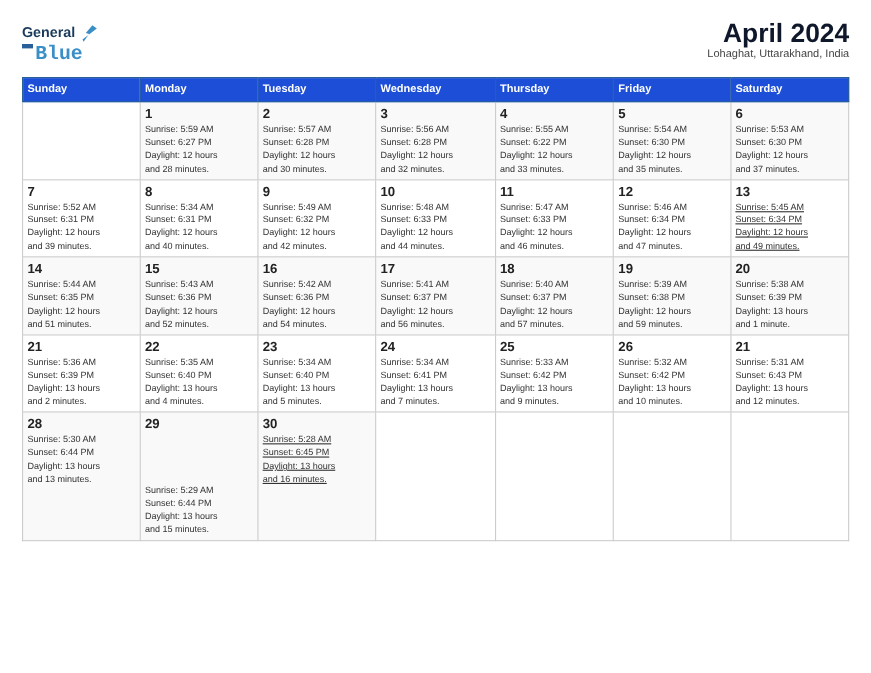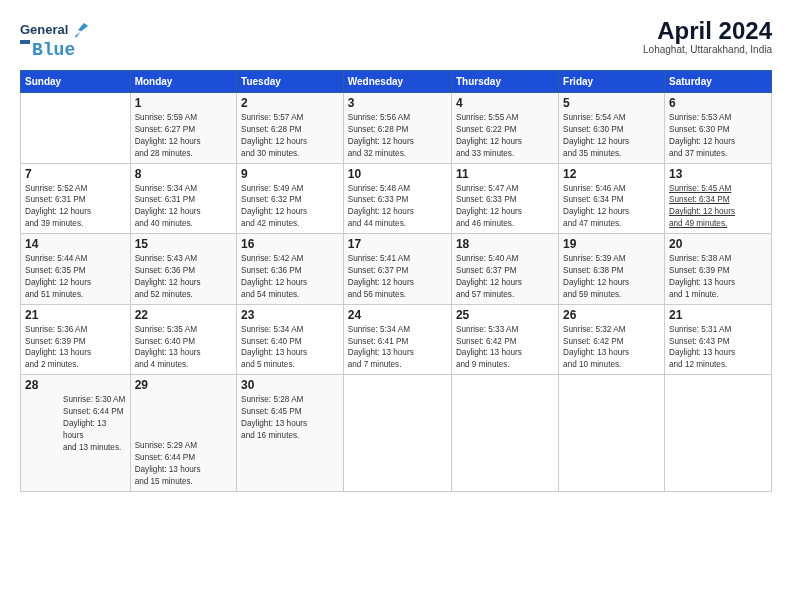--- a/index.html
+++ b/index.html
@@ -312,35 +312,35 @@
             <span class="day-num">21</span>
             <div class="cell-text" style="white-space: pre-line;">Sunrise: 5:31 AM
 Sunset: 6:43 PM
 Daylight: 13 hours
 and 12 minutes.</div>
           </td>
         </tr>
         <tr>
           <td>
             <span class="day-num">28</span>
-            <div class="cell-text" style="white-space: pre-line; margin-left: 38px;">Sunrise: 5:30 AM
+            <div class="cell-text" style="white-space: pre-line;">Sunrise: 5:30 AM
 Sunset: 6:44 PM
 Daylight: 13 hours
 and 13 minutes.</div>
           </td>
           <td>
             <span class="day-num">29</span>
             <div class="cell-text" style="white-space: pre-line; margin-top: 48px;">Sunrise: 5:29 AM
 Sunset: 6:44 PM
 Daylight: 13 hours
 and 15 minutes.</div>
           </td>
           <td>
             <span class="day-num">30</span>
-            <div class="cell-text" style="white-space: pre-line;">Sunrise: 5:28 AM
+            <div class="cell-text" style="white-space: pre-line; text-decoration: underline;">Sunrise: 5:28 AM
 Sunset: 6:45 PM
 Daylight: 13 hours
 and 16 minutes.</div>
           </td>
           <td class="empty-cell"></td>
           <td class="empty-cell"></td>
           <td class="empty-cell"></td>
           <td class="empty-cell"></td>
         </tr>
       </tbody>

